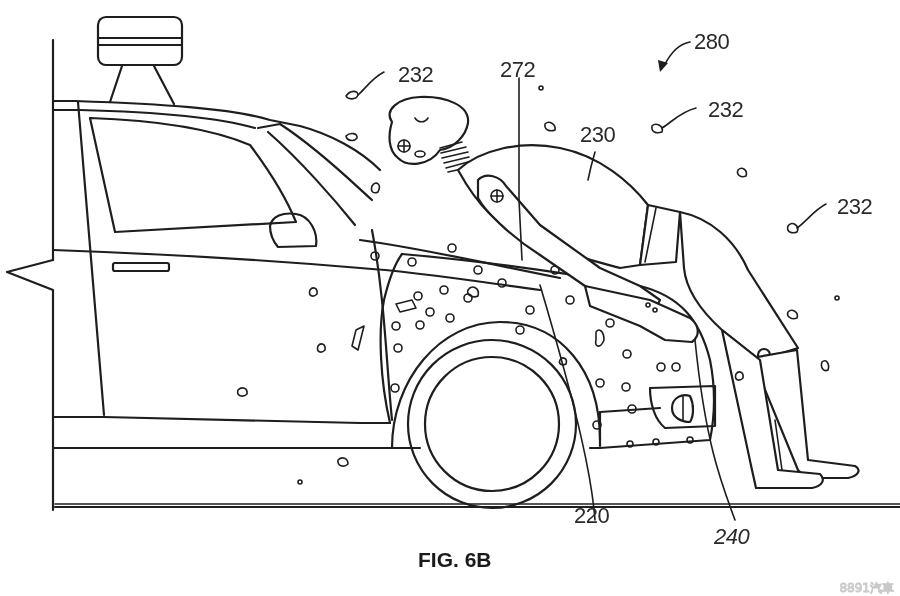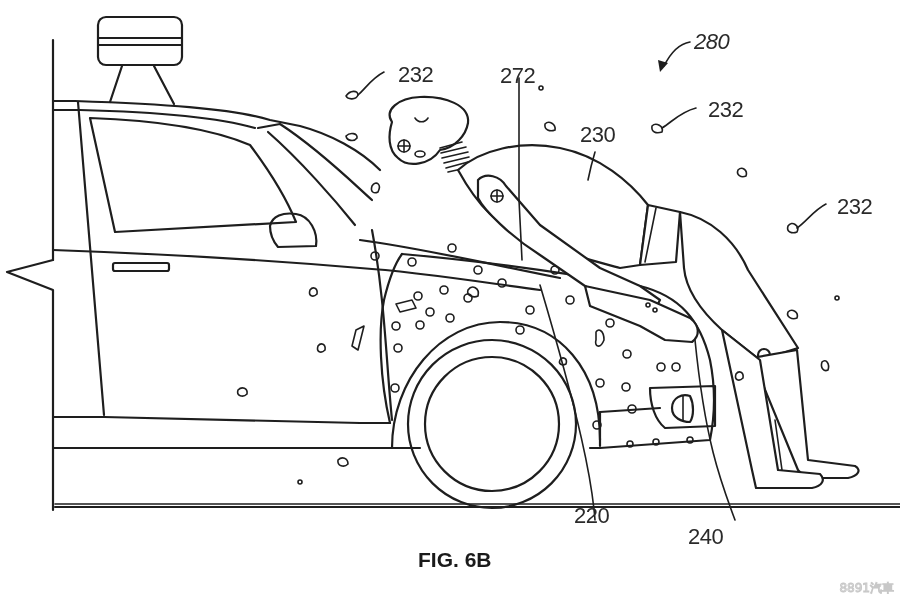--- a/index.html
+++ b/index.html
@@ -205,25 +205,25 @@
       <line class="lnt" x1="519" y1="200" x2="522" y2="260" stroke-dasharray="0"></line>
       <path class="lnt" d="M595,152 C592,162 590,170 588,180"></path>
       <path class="lnt" d="M595,520 C592,480 580,420 540,285"></path>
       <path class="lnt" d="M735,520 C720,480 705,440 695,340"></path>
 
       <path class="lnt" d="M690,42 C678,44 670,54 664,66"></path>
       <polygon points="660,72 658,60 668,63" fill="#1e1e1e"></polygon>
     </g>
   </svg>
 
-  <span class="label" style="left:694px; top:31px;font-style:italic;">280</span>
+  <span class="label" style="left:694px; top:31px;">280</span>
   <span class="label" style="left:398px; top:64px;">232</span>
-  <span class="label" style="left:500px; top:65px;">272</span>
+  <span class="label" style="left:500px; top:59px;">272</span>
   <span class="label" style="left:708px; top:99px;">232</span>
   <span class="label" style="left:580px; top:124px;">230</span>
   <span class="label" style="left:837px; top:196px;">232</span>
   <span class="label" style="left:574px; top:505px;">220</span>
-  <span class="label" style="left:688px; top:526px;">240</span>
+  <span class="label" style="left:714px; top:526px;font-style:italic;">240</span>
 
   <span class="caption" style="left:418px; top:549px;">FIG. 6B</span>
 
   <span class="watermark">8891汽車</span>
 </div>
 
 </body></html>

